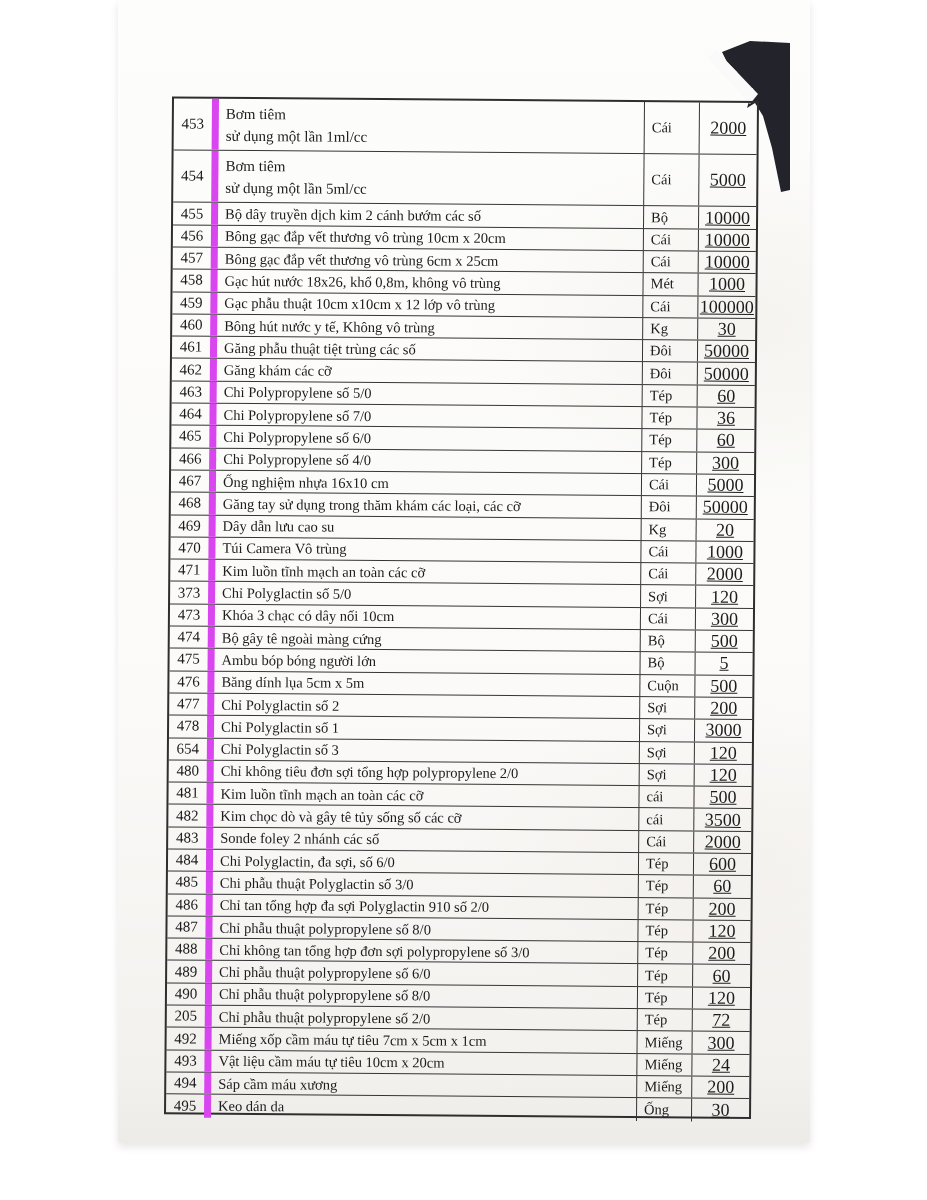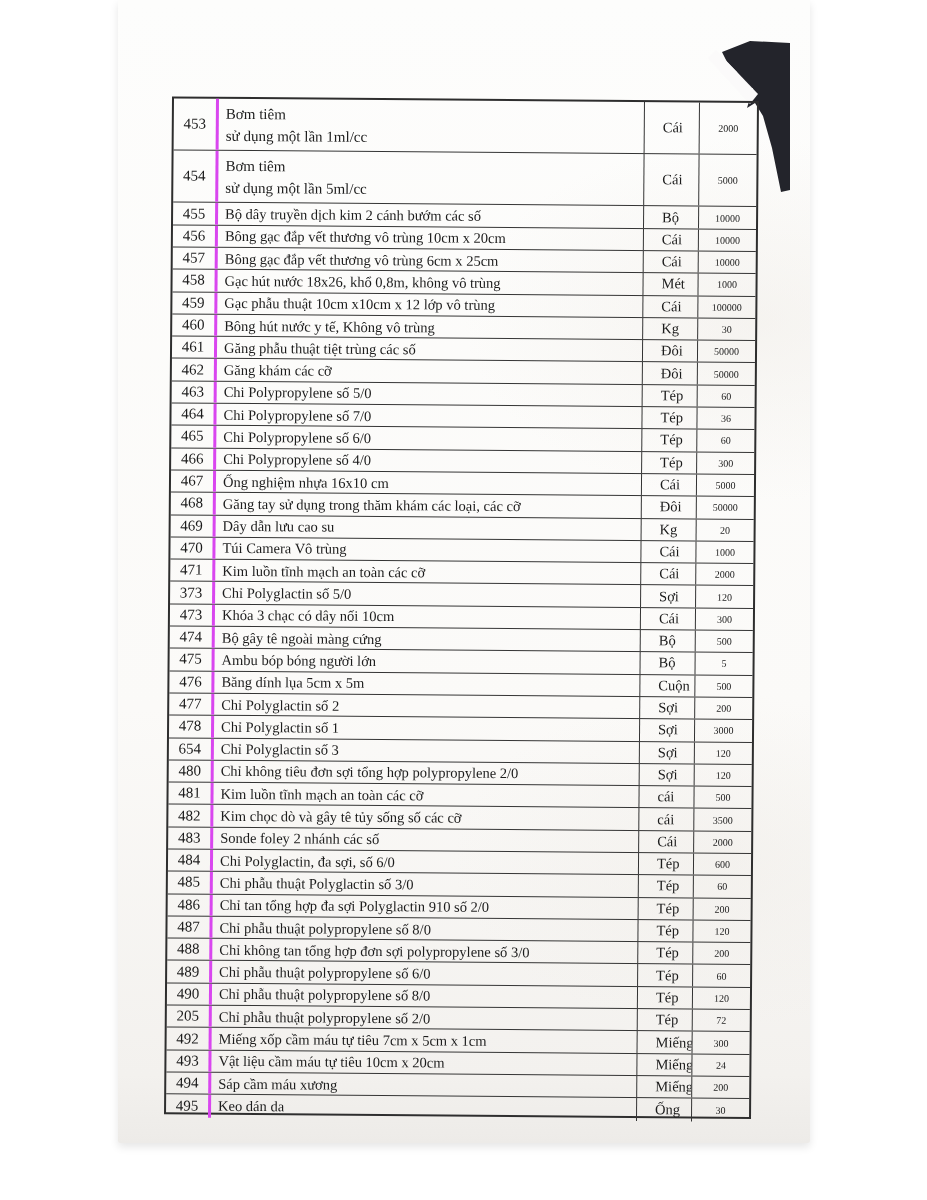--- a/index.html
+++ b/index.html
@@ -37,38 +37,39 @@
     box-sizing:border-box;
   }
   .trow.tall{flex:0 0 52.2px;}
   .trow:last-child{border-bottom:none;}
   .cell{
     display:flex;align-items:center;box-sizing:border-box;
     color:#1c1c1c;overflow:hidden;
   }
   .c-no{
     flex:0 0 45px;justify-content:center;
-    border-right:3px solid #d946ef;
+    border-right:7px solid #d946ef;
     font-size:15px;
   }
   .c-desc{
     flex:1 1 auto;padding-left:7px;
     border-right:1px solid #343434;
     font-size:14.5px;line-height:16px;
     white-space:pre-line;
   }
   .tall .c-desc{line-height:22px;font-size:15px;}
   .c-unit{
-    flex:0 0 55px;padding-left:18px;
+    flex:0 0 55px;padding-left:7px;
     border-right:1px solid #343434;
     font-size:14.5px;
   }
   .c-qty{
     flex:0 0 57px;justify-content:center;
-    font-size:10px;
+    font-size:18px;
+    text-decoration:underline;
   }
 </style>
 </head>
 <body>
 
 <div class="stage">
 
   <div class="paper"></div>
 
   <svg class="torn" viewBox="0 0 110 170" width="110" height="170">

